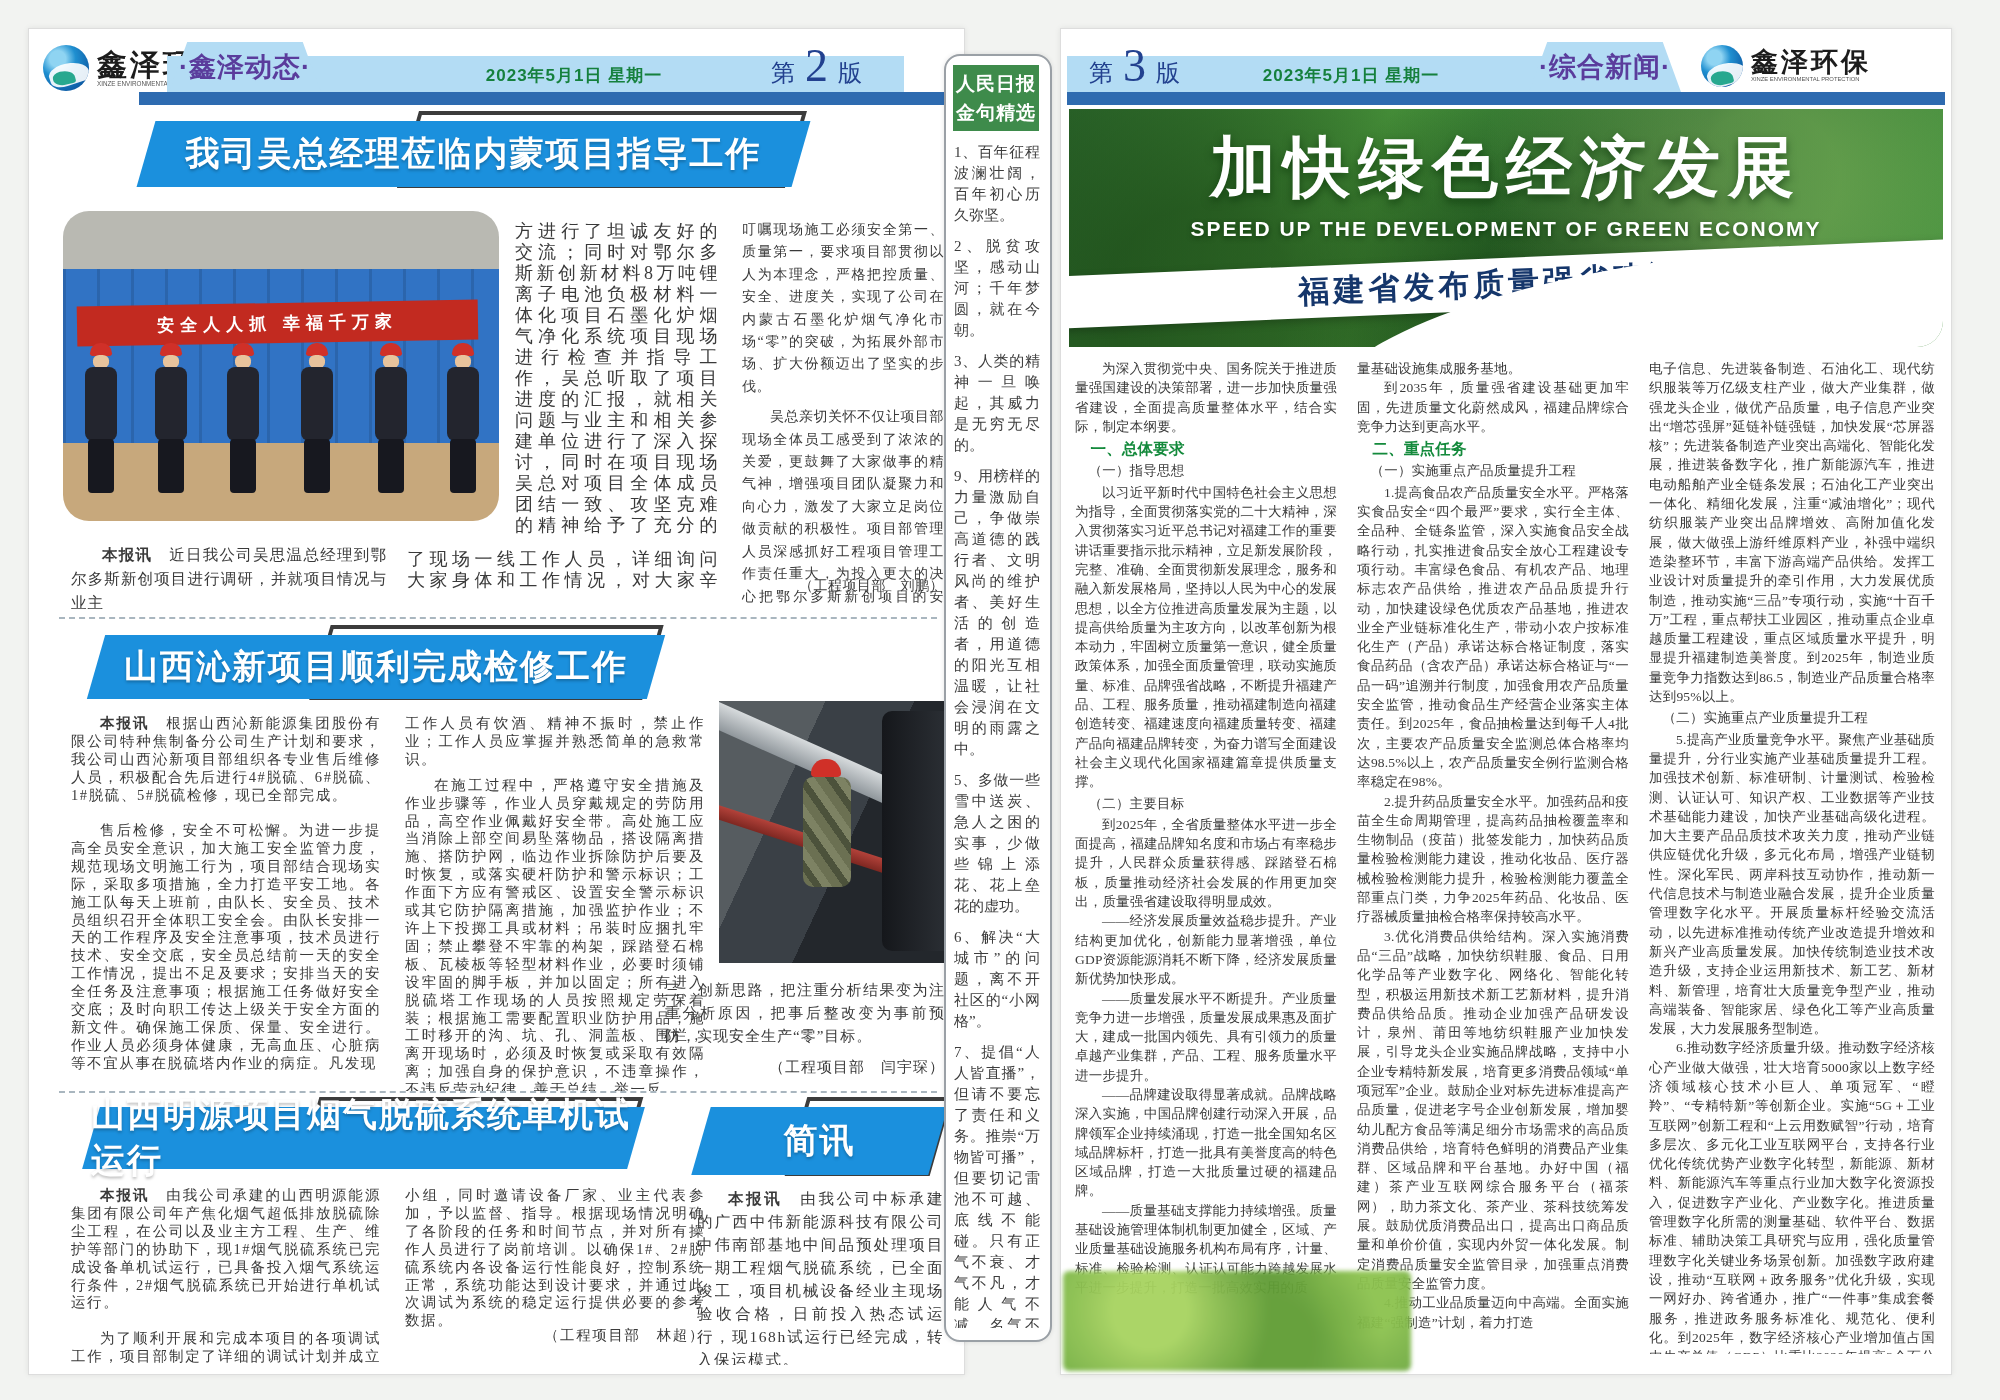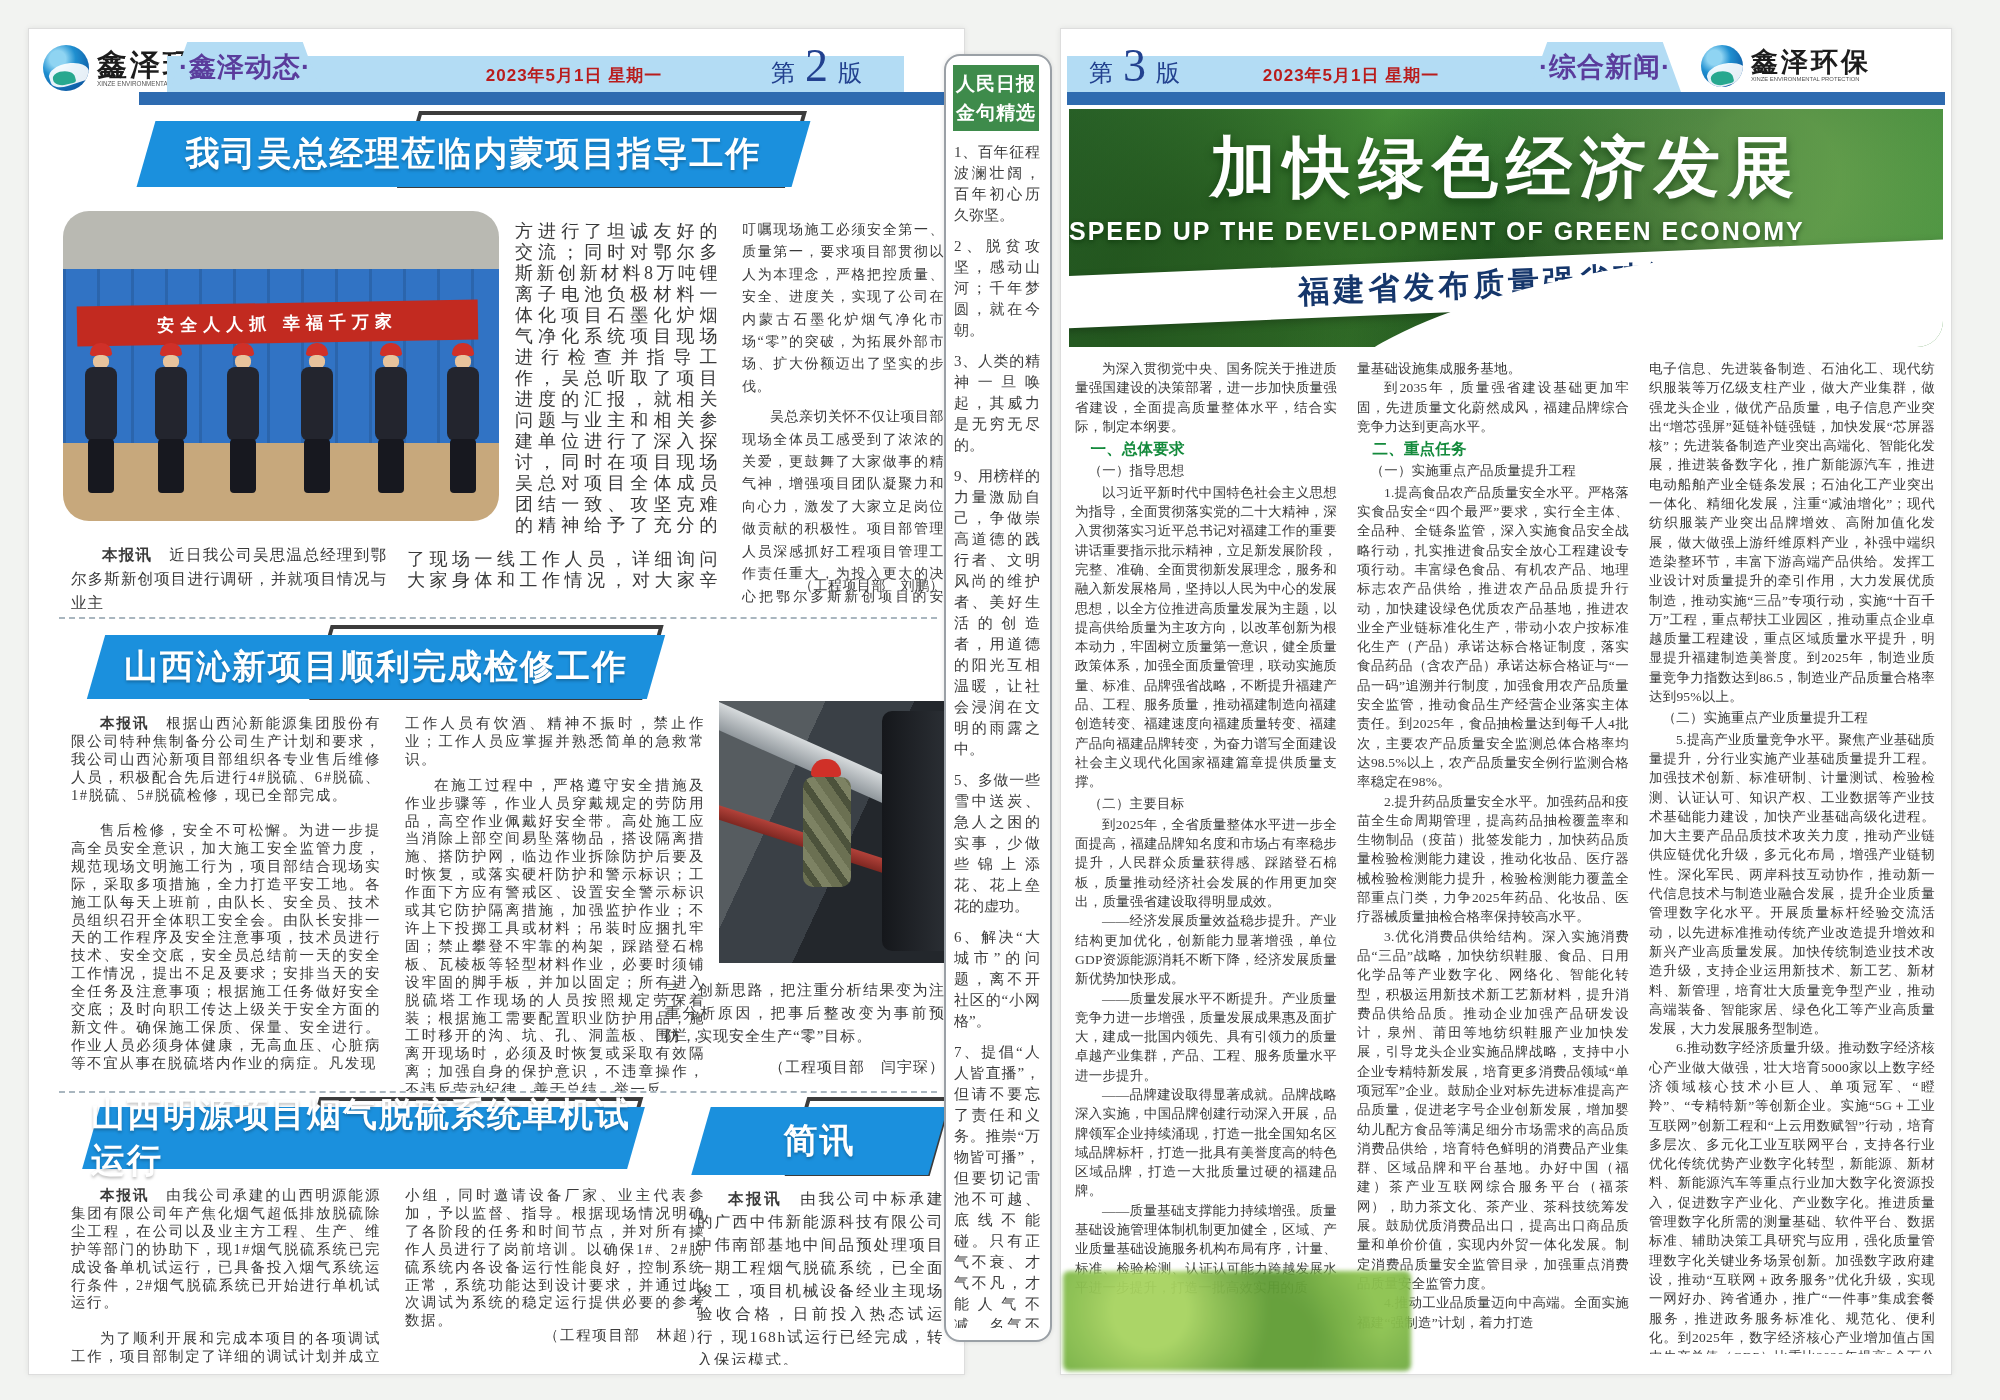--- a/index.html
+++ b/index.html
@@ -20,21 +20,21 @@
       background:#27a88f;border-radius:50% 80% 20% 70%;transform:rotate(-14deg);}
   .logo .ltxt{line-height:1;}
   .logo .cn{font-family:"Liberation Sans","DejaVu Sans",sans-serif;font-weight:bold;color:#1c1c1c;letter-spacing:3px;}
   .logo .en{font-family:"Liberation Sans","DejaVu Sans",sans-serif;color:#555;transform:scale(.9);transform-origin:left;}
   .strip{position:absolute;background:#b3dcf4;}
   .blue-bar{position:absolute;background:#2e6bb0;}
   .sec-badge{position:absolute;background:#b3dcf4;display:flex;align-items:center;justify-content:center;
       clip-path:polygon(12% 0,88% 0,100% 100%,0 100%);
       font-family:"Liberation Sans","DejaVu Sans",sans-serif;font-weight:bold;color:#5a3c9c;font-size:27px;letter-spacing:1px;}
   .date-txt{position:absolute;font-family:"Liberation Sans","DejaVu Sans",sans-serif;font-weight:bold;
-      color:#b91c1c;font-size:17px;letter-spacing:1px;}
+      color:#15803d;font-size:17px;letter-spacing:1px;}
   .edition{position:absolute;display:flex;align-items:baseline;gap:10px;color:#22418f;
       font-family:"Liberation Serif","DejaVu Serif",serif;}
   .edition .sm{font-size:24px;}
   .edition .num{font-size:46px;line-height:1;}
 
   
   .abanner{position:absolute;}
   .abanner .frame{position:absolute;left:40%;top:-10px;width:58%;height:104%;
       border:4px solid #3c3c3c;transform:skewX(-16deg);background:transparent;}
   .abanner .fill{position:absolute;inset:0;background:#1b90dd;transform:skewX(-16deg);}
@@ -88,22 +88,22 @@
   
   #gbanner{position:absolute;left:8px;top:80px;width:874px;height:238px;overflow:hidden;border-radius:0 0 26px 0;
       background:
         radial-gradient(circle at 15% 80%,rgba(20,60,15,.55) 0 12%,transparent 45%),
         radial-gradient(circle at 80% 30%,rgba(190,230,120,.35) 0 10%,transparent 40%),
         radial-gradient(circle at 55% 90%,rgba(10,45,10,.5) 0 15%,transparent 50%),
         linear-gradient(100deg,#2e6b2e,#4d9b3f 35%,#1e5c2a 70%,#3d8a3a);}
   #gbanner .gtitle{position:absolute;left:0;top:14px;width:100%;text-align:center;color:#fff;
       font-family:"Liberation Sans","DejaVu Sans",sans-serif;font-weight:bold;font-size:66px;letter-spacing:8px;
       text-shadow:0 4px 8px rgba(0,40,0,.55);}
-  #gbanner .gsub{position:absolute;left:0;top:108px;width:100%;color:#fff;
-      font-family:"Liberation Sans","DejaVu Sans",sans-serif;font-weight:bold;font-size:25px;letter-spacing:2px;
+  #gbanner .gsub{position:absolute;left:0;top:108px;width:100%;text-align:center;color:#fff;
+      font-family:"Liberation Sans","DejaVu Sans",sans-serif;font-weight:bold;font-size:21px;letter-spacing:2px;
       text-shadow:0 2px 5px rgba(0,40,0,.6);}
   #gbanner .wband{position:absolute;left:-24px;top:148px;width:110%;height:52px;background:#fff;
       transform:rotate(-2.4deg);box-shadow:0 3px 8px rgba(0,0,0,.25);
       display:flex;align-items:center;justify-content:center;}
   #gbanner .wband span{color:#15366b;font-family:"Liberation Sans","DejaVu Sans",sans-serif;
       font-weight:bold;font-size:31px;letter-spacing:4px;transform:rotate(0deg);}
   #gbanner .swoosh{position:absolute;right:-140px;bottom:-120px;width:760px;height:210px;background:#fff;
       border-radius:50%;transform:rotate(-7deg);}
 
   

